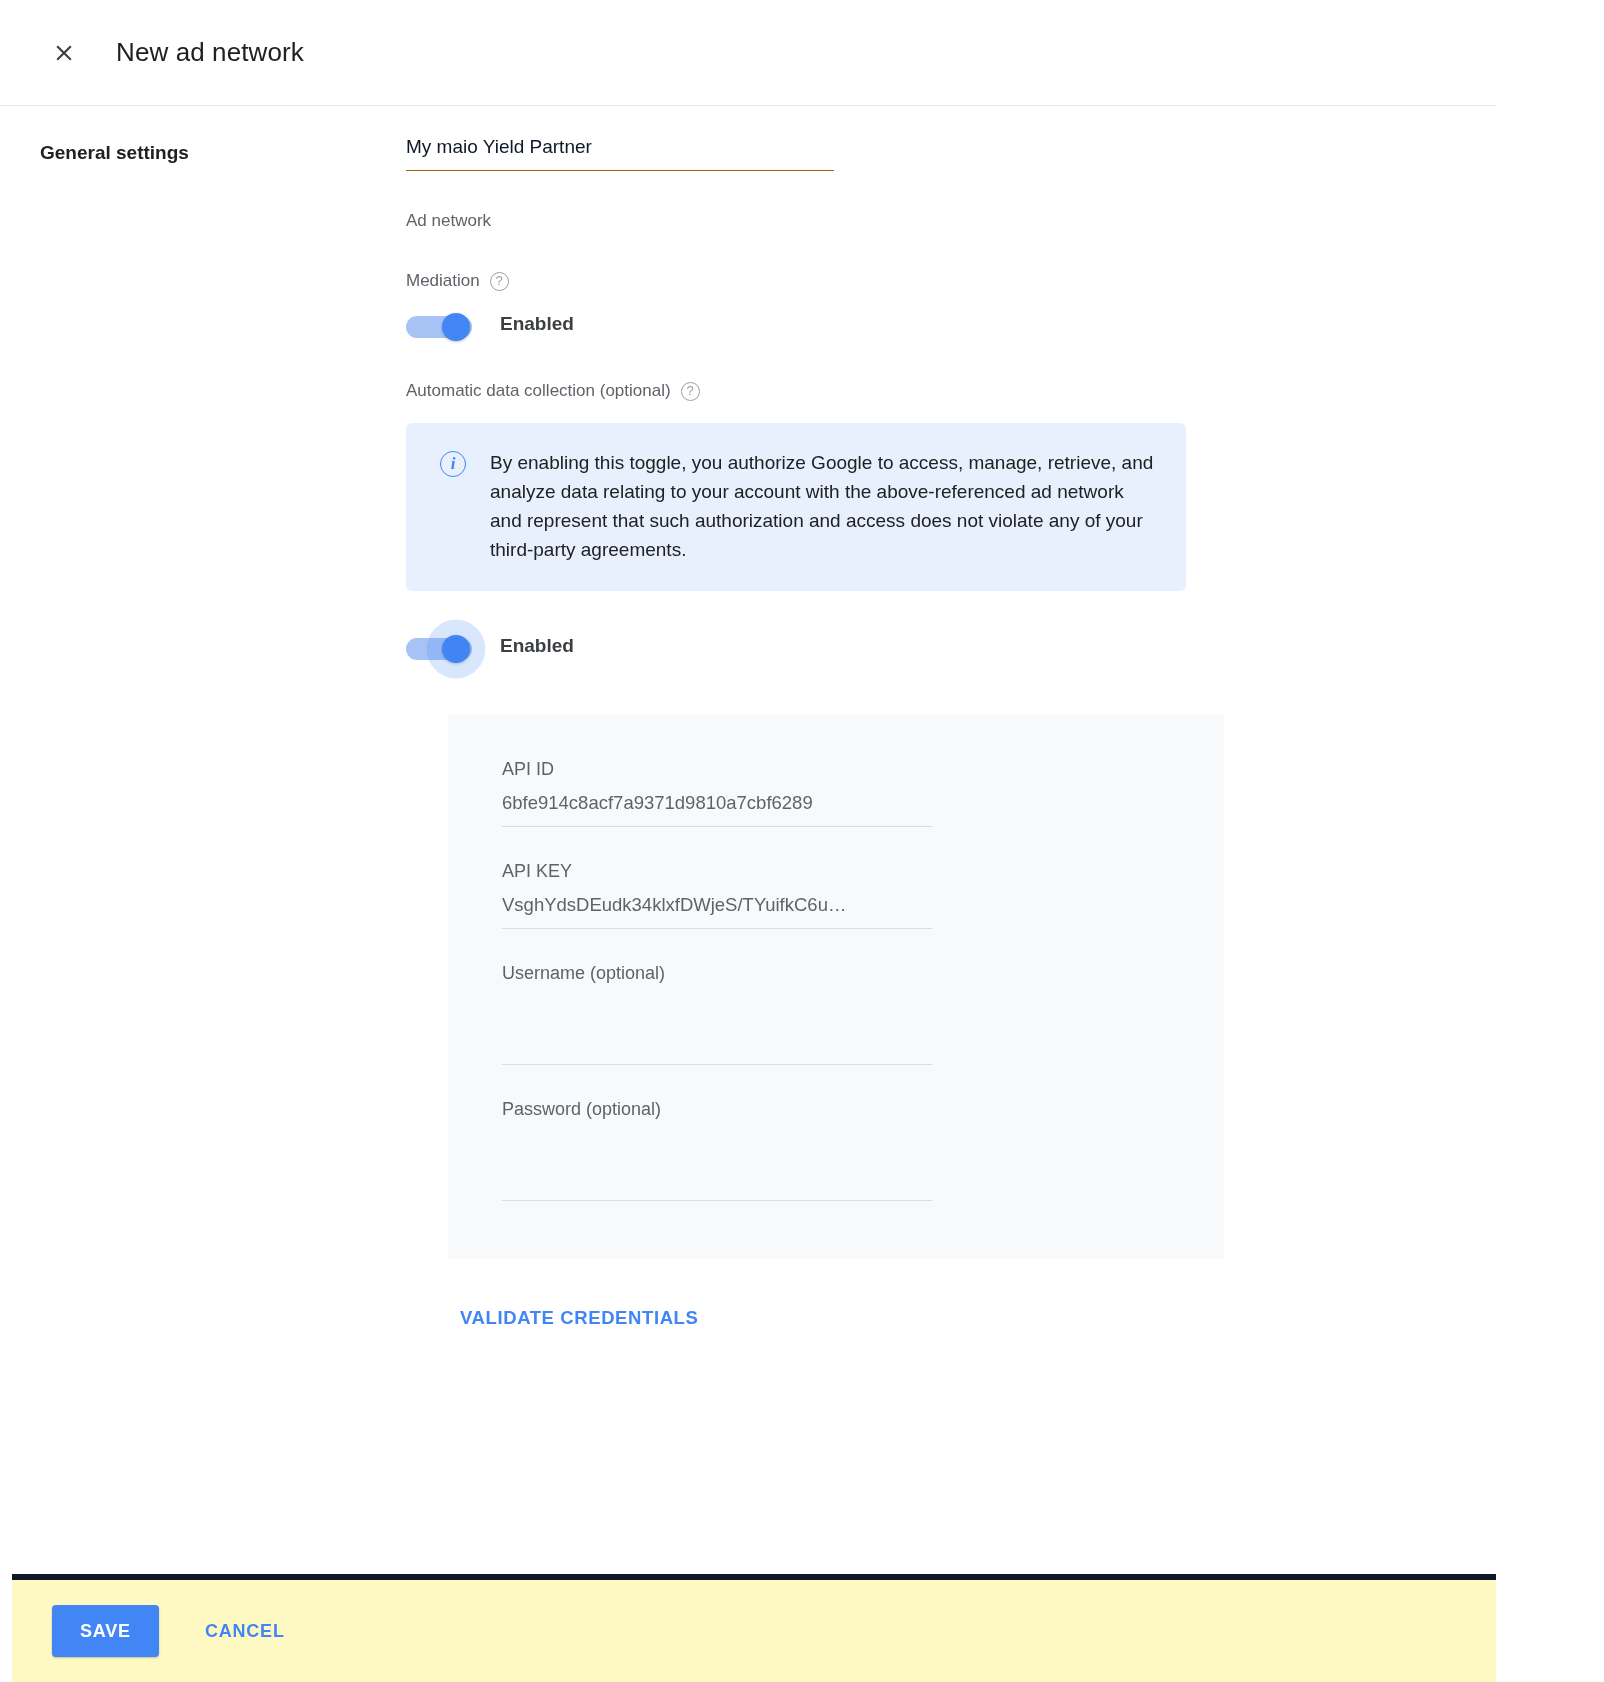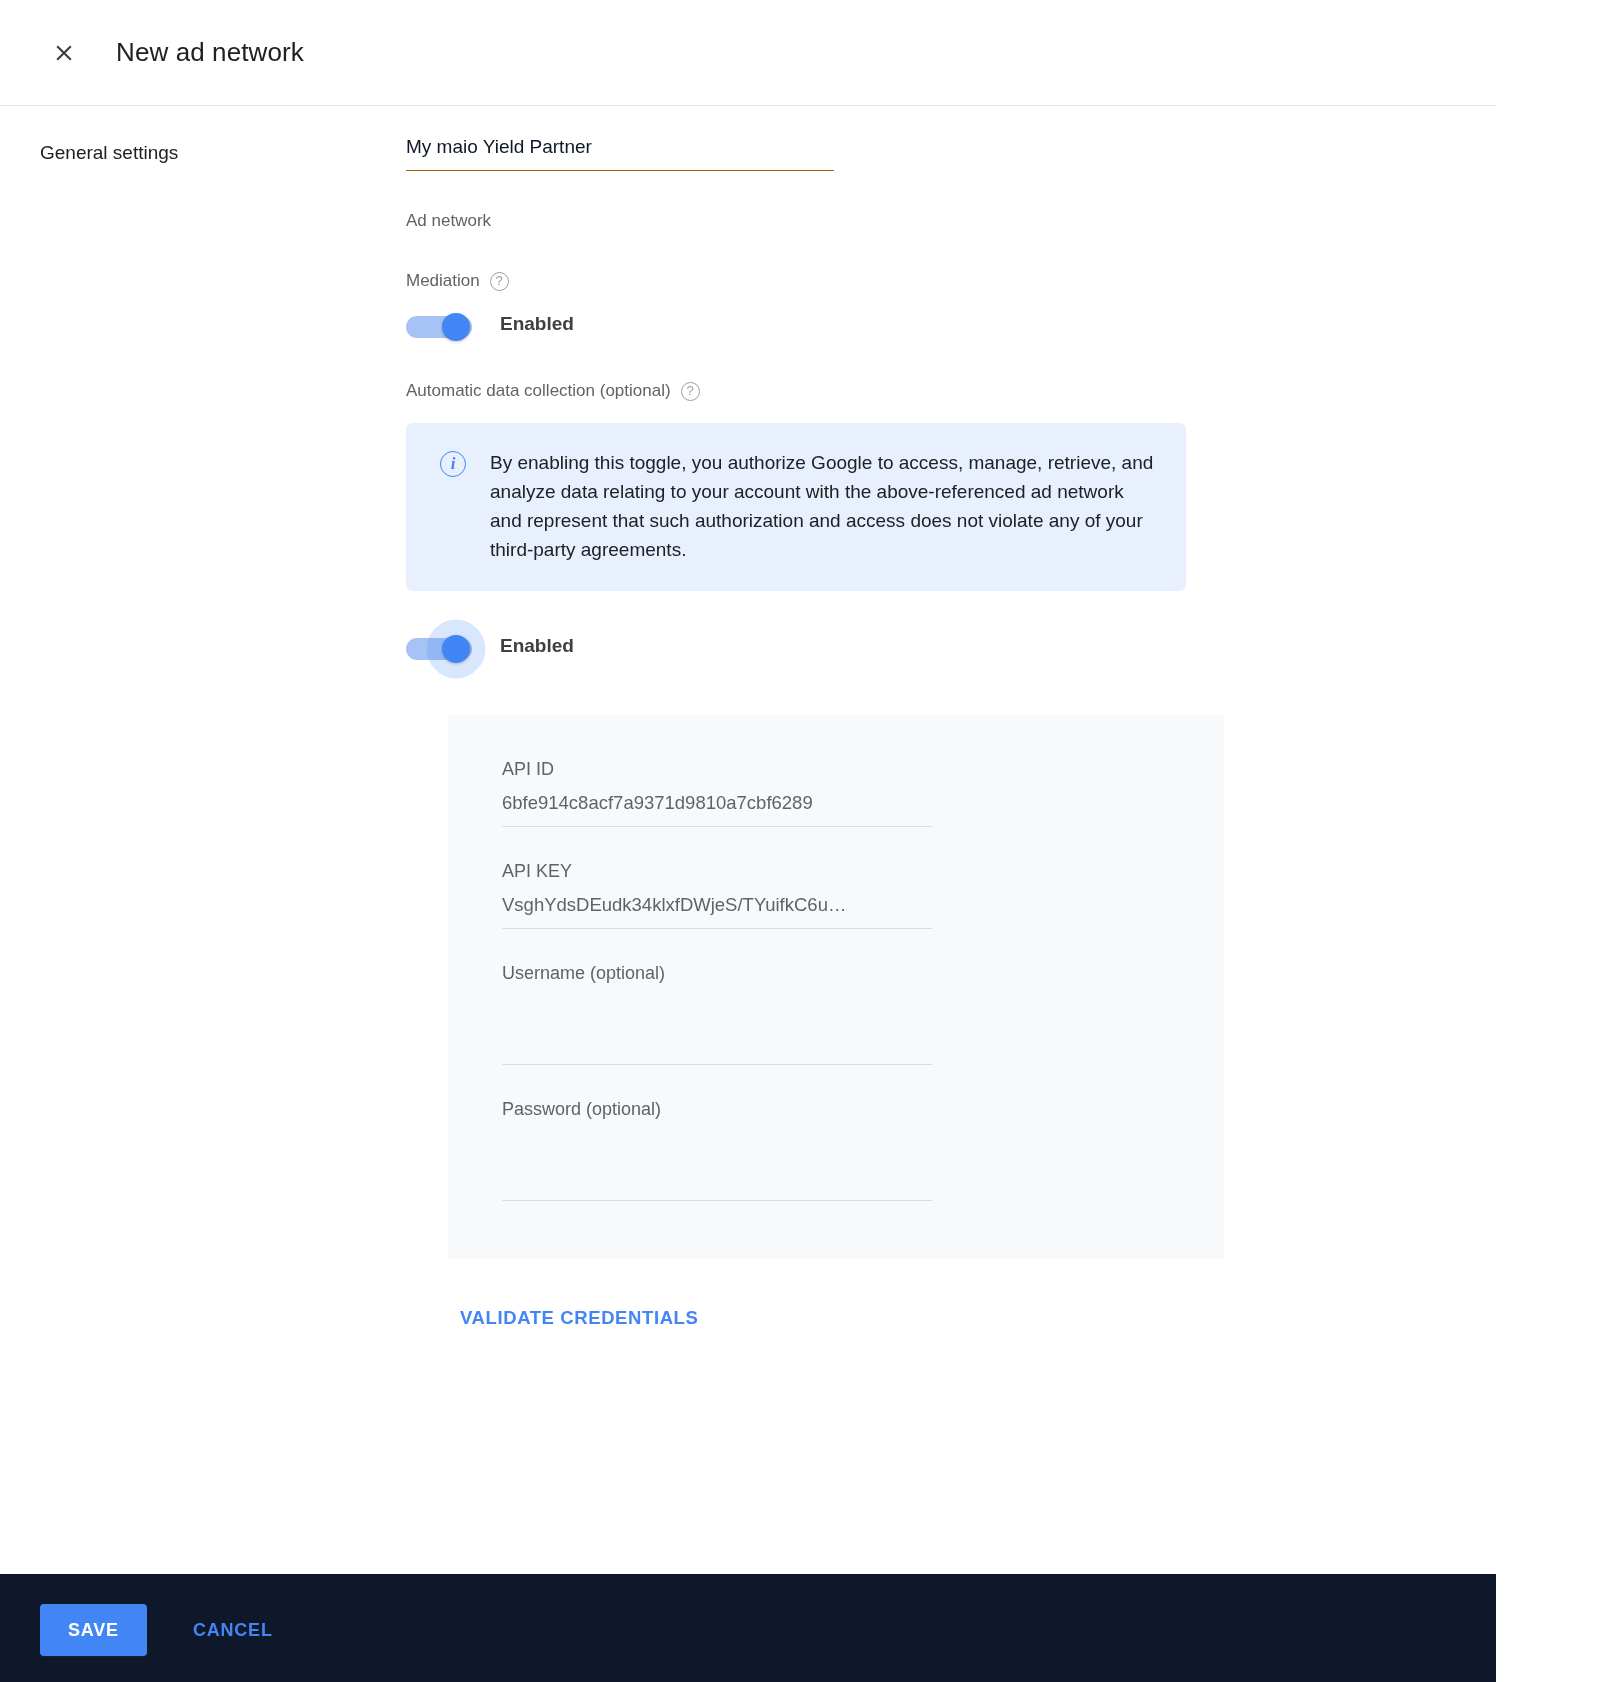--- a/index.html
+++ b/index.html
@@ -40,21 +40,21 @@
   .body {
     position: relative;
     padding: 0;
   }
   .section-label {
     position: absolute;
     left: 40px;
     top: 36px;
     font-size: 19px;
     color: #202124;
-    font-weight: 400;
+    font-weight: 700;
   }
   .form-col {
     margin-left: 406px;
     padding-top: 30px;
     width: 1100px;
   }
 
   .field-label {
     font-size: 17px;
     color: #5f6368;
@@ -209,27 +209,27 @@
     cursor: pointer;
     background: none;
     border: none;
     font-family: "Liberation Sans", sans-serif;
     padding: 10px 12px;
   }
 
   
   .footer {
     position: absolute;
-    left: 0; right: 0; bottom: 0;
+    left: 12px; right: 0; bottom: 0;
     height: 108px;
-    border-top: 4px solid #0f172a;
+    border-top: 6px solid #0f172a;
     display: flex;
     align-items: center;
     padding-left: 40px;
-    background: #0f172a;
+    background: #fef9c3;
   }
   .save-btn {
     background: #4285f4;
     color: #fff;
     border: none;
     border-radius: 4px;
     height: 52px;
     padding: 0 28px;
     font-size: 18px;
     font-weight: bold;

